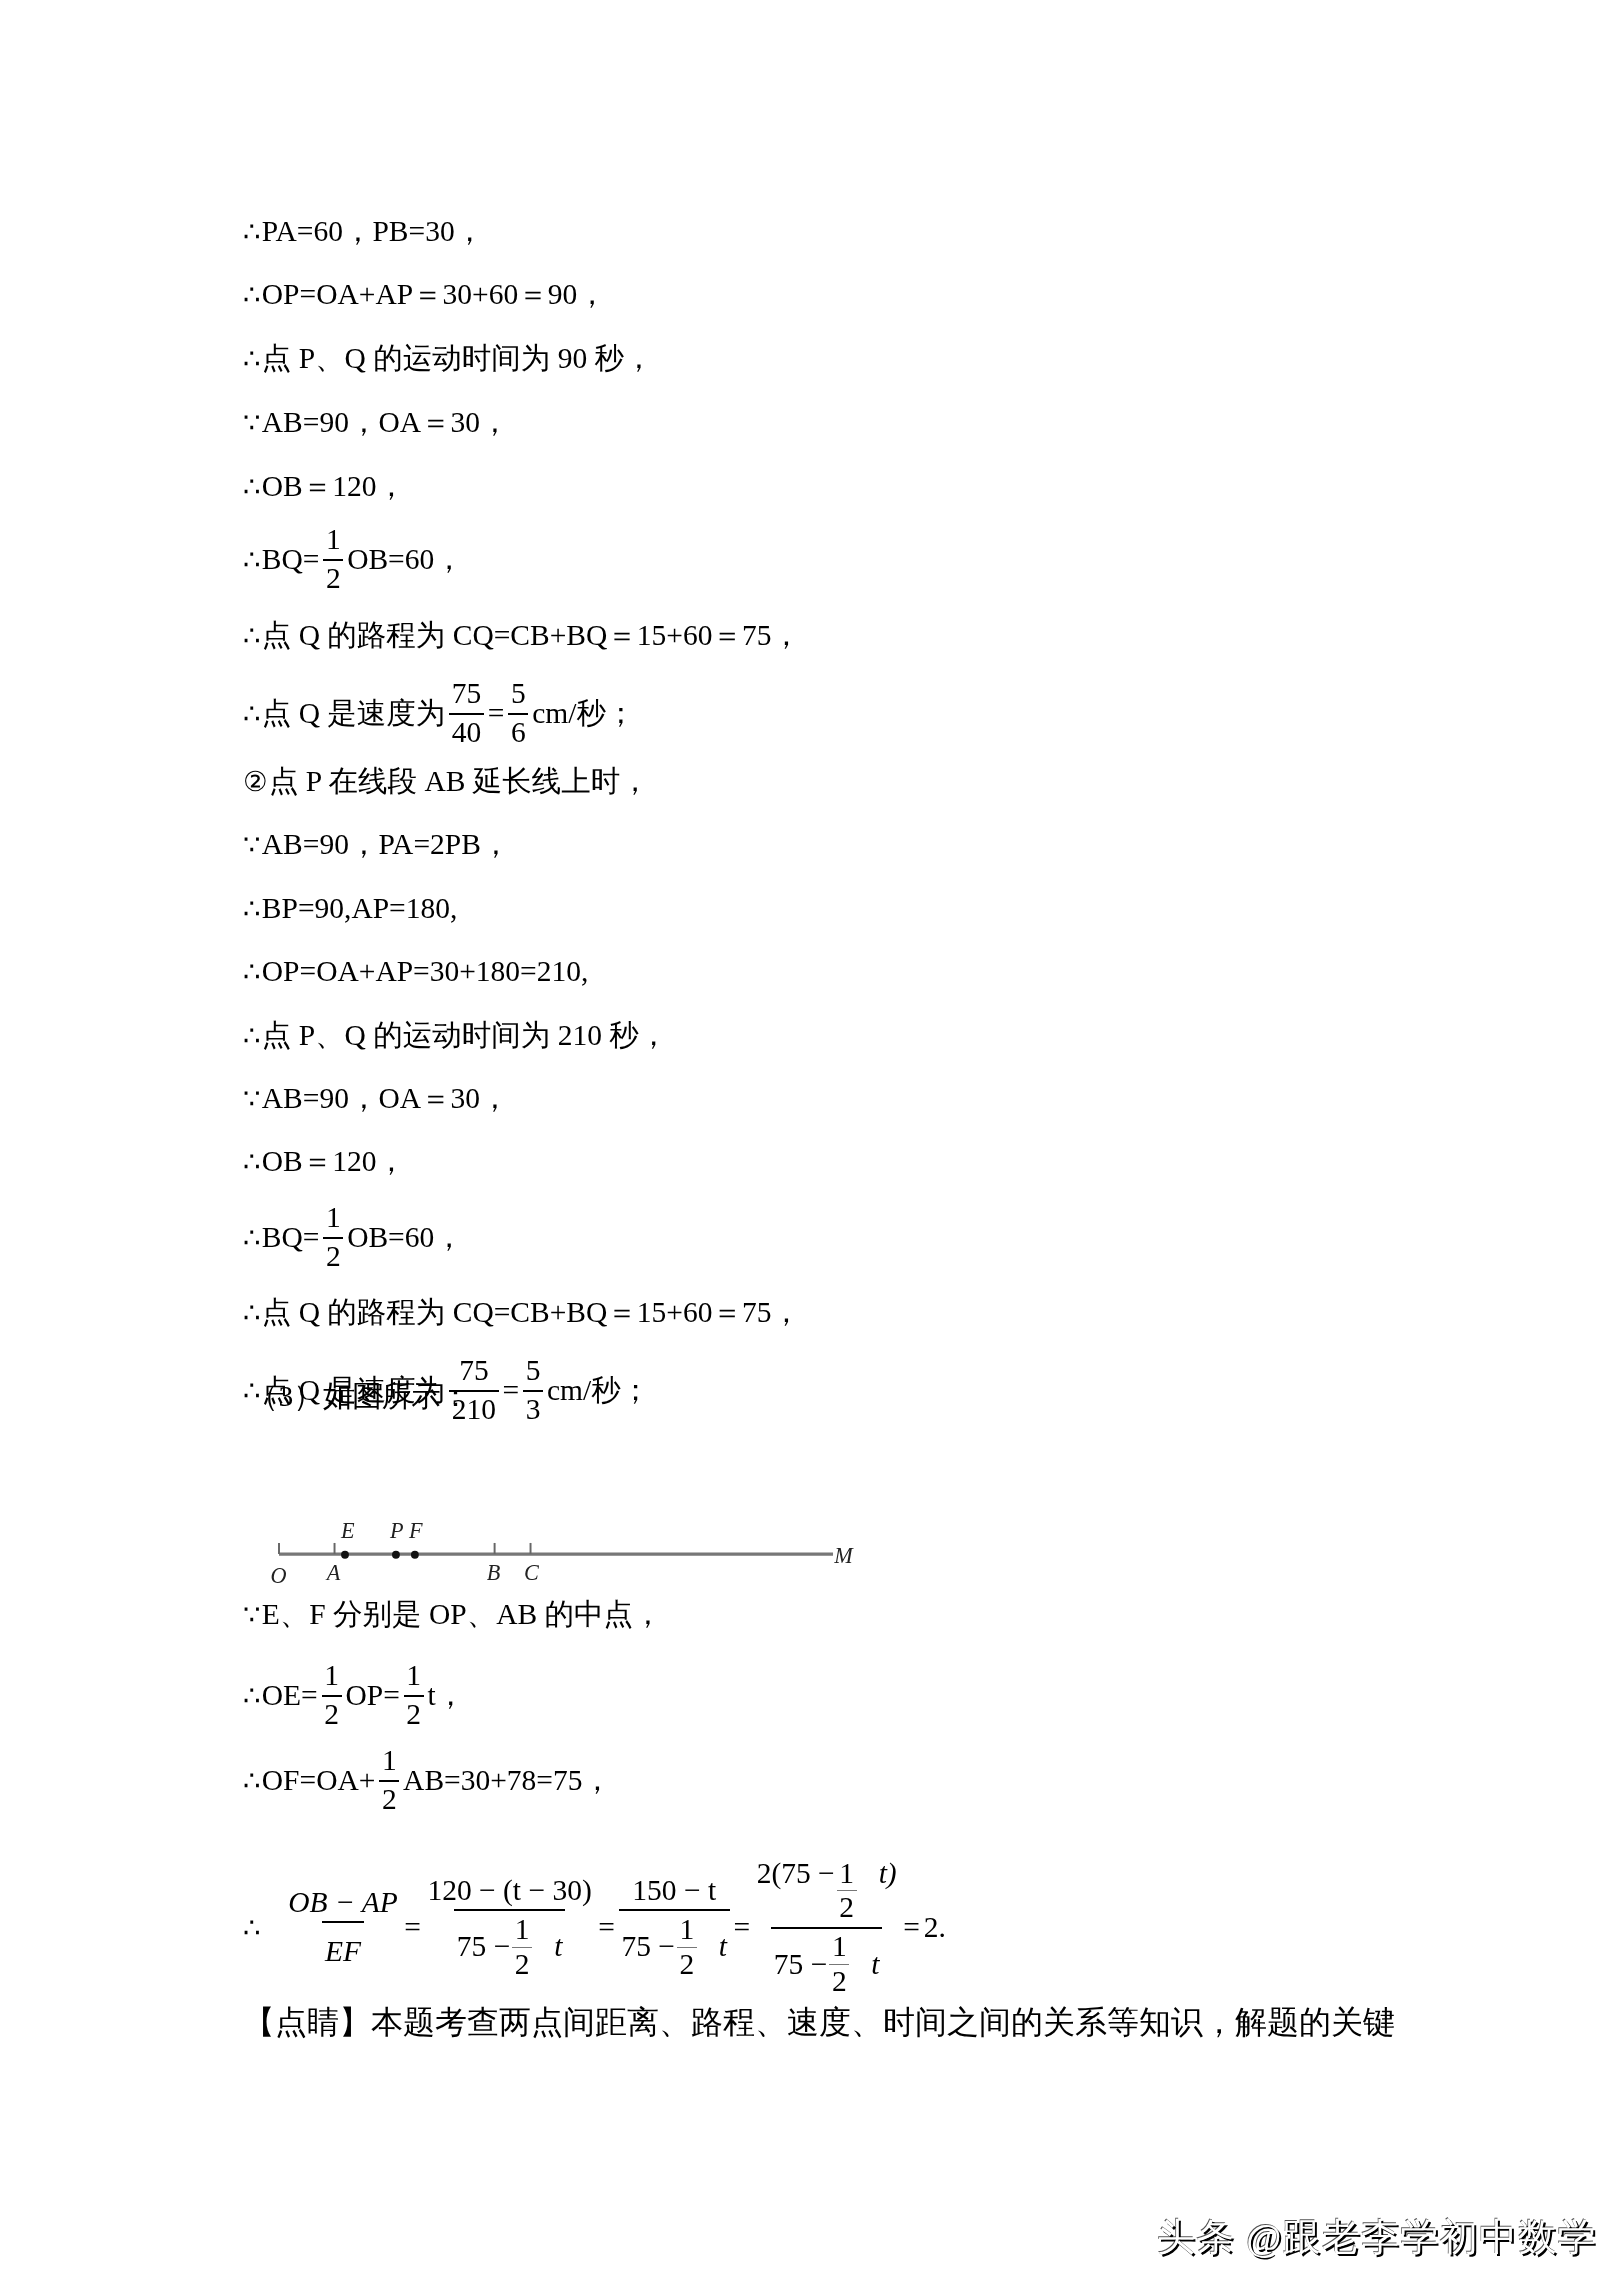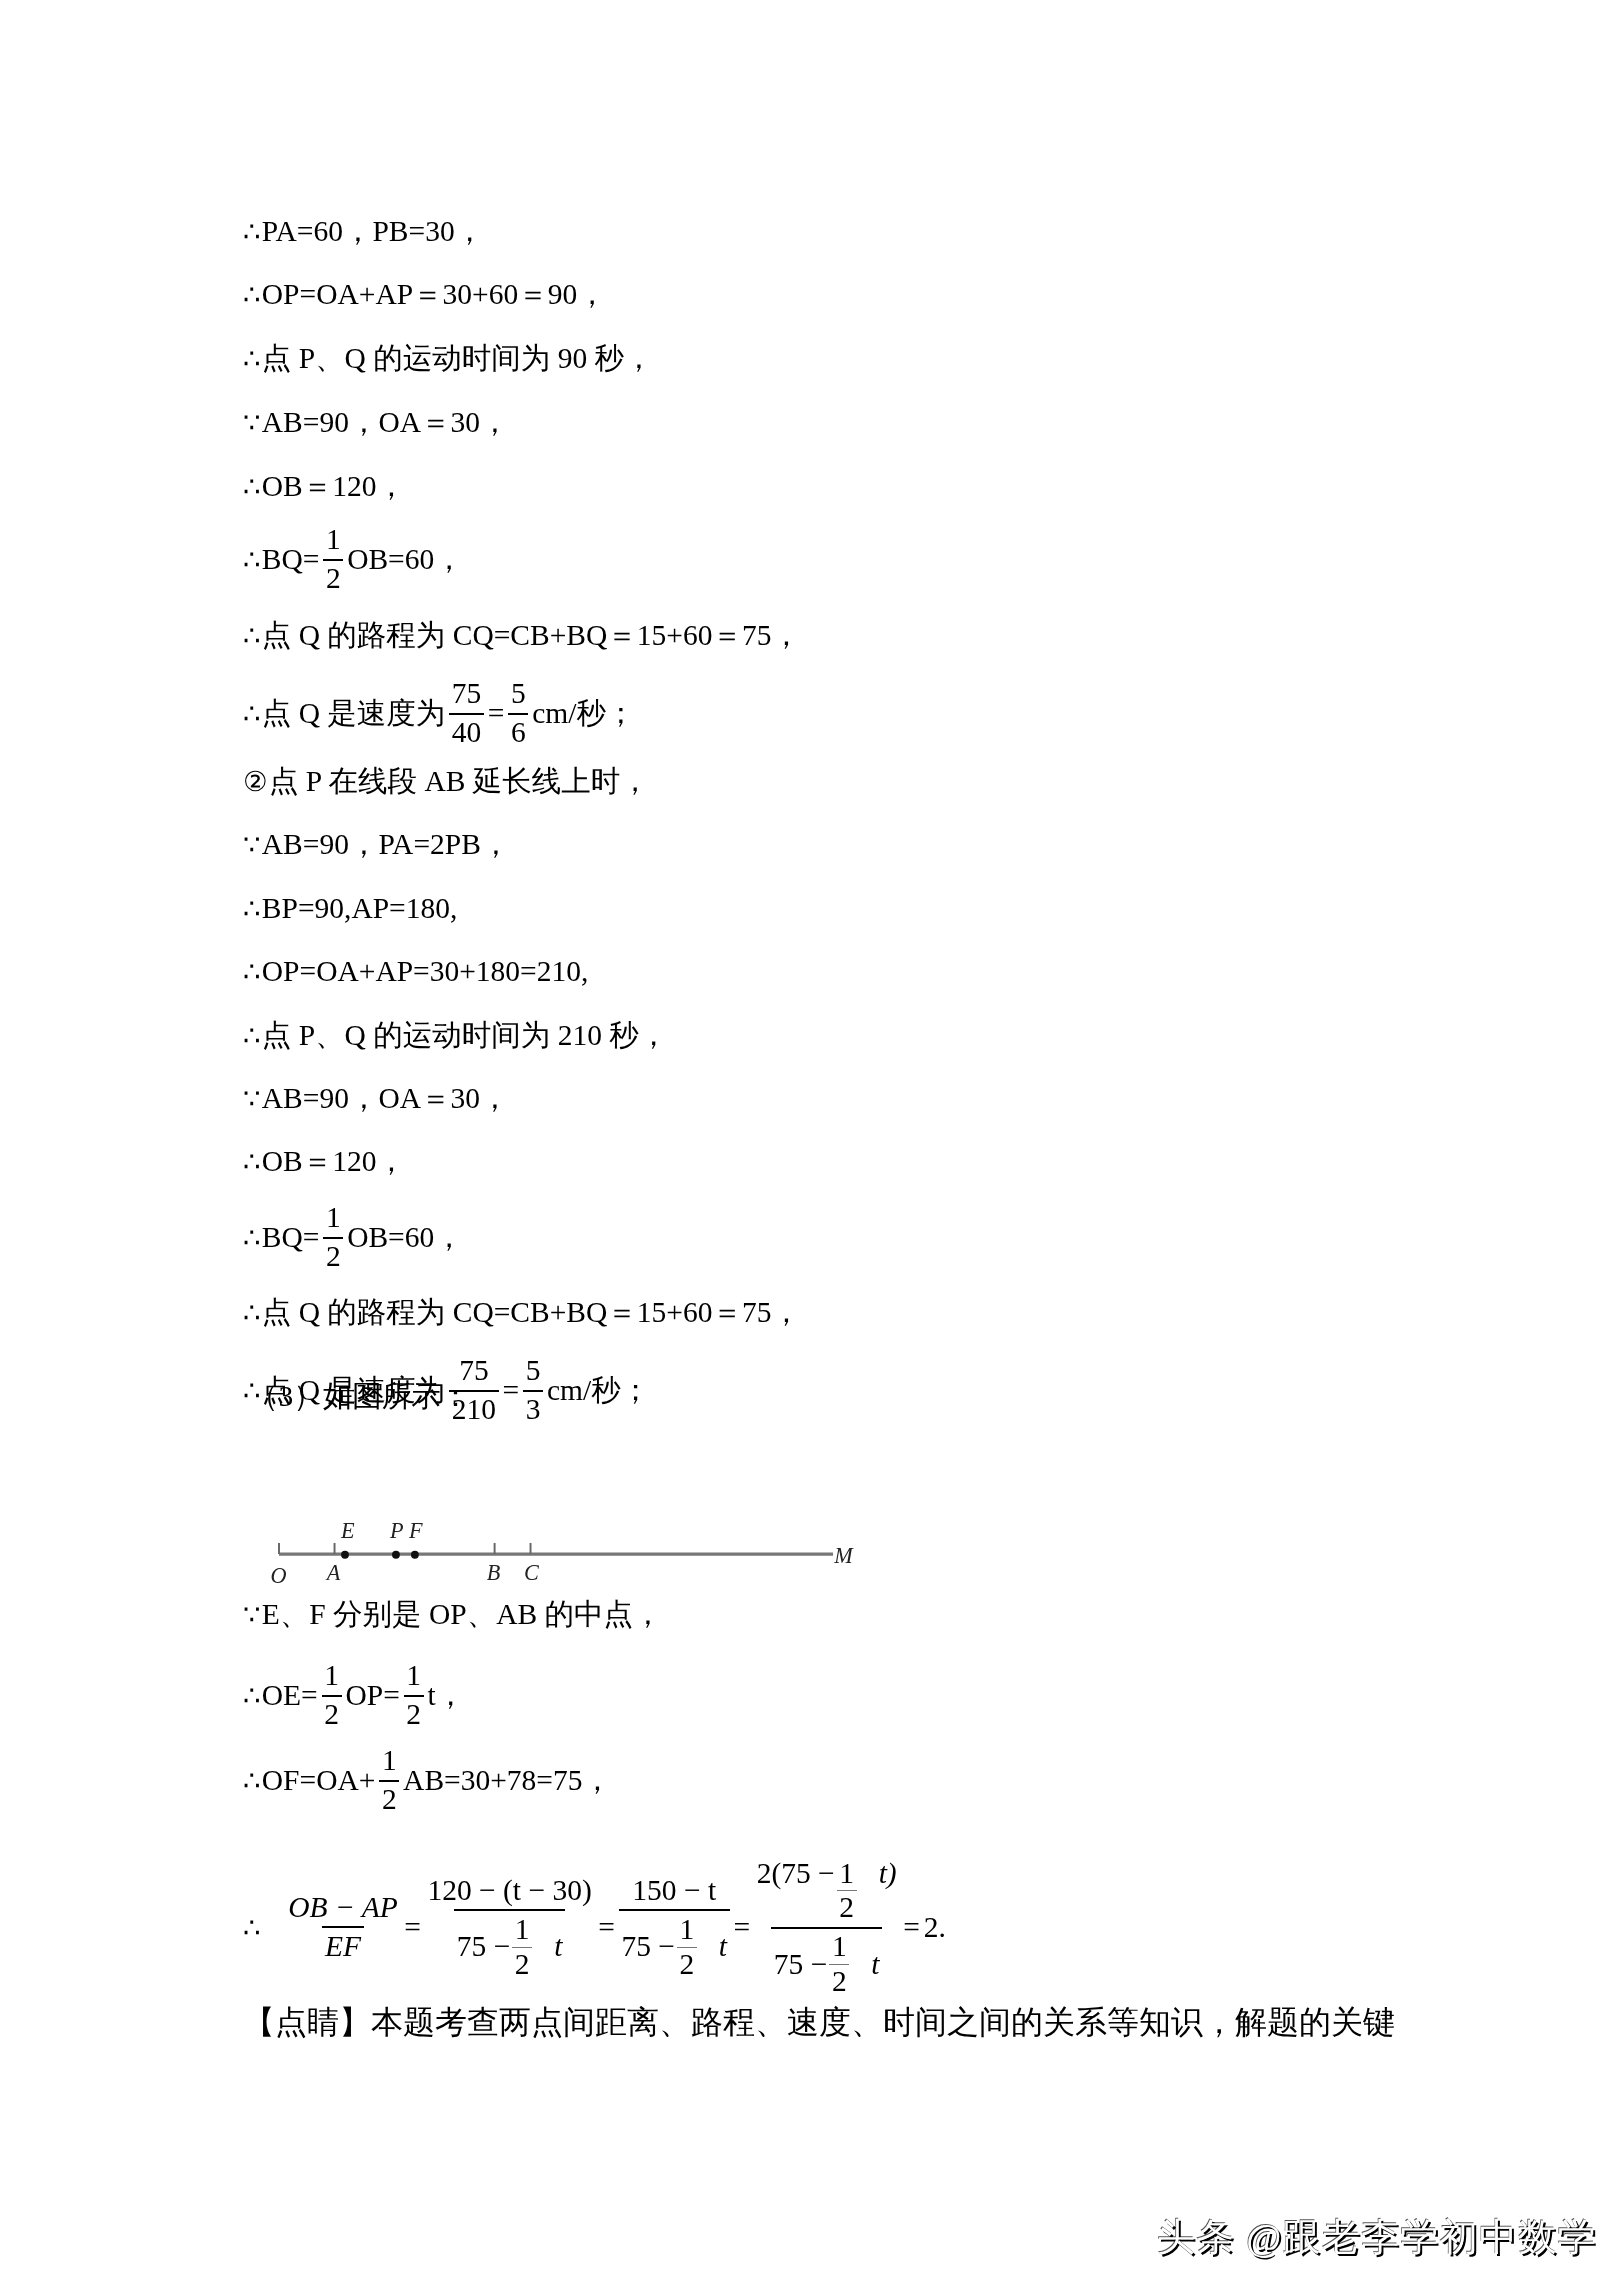--- a/index.html
+++ b/index.html
@@ -193,21 +193,21 @@
       <span class="num">1</span>
       <span class="den">2</span>
     </span>
     <span>AB=30+78=75，</span>
   </div>
 
   <div class="big-eq">
     <span class="sym">∴</span>
     <span class="frac">
       <span class="num it">OB − AP</span>
-      <span class="den it" style="padding-top:4px">EF</span>
+      <span class="den it" style="padding-top:14px">EF</span>
     </span>
     <span>=</span>
     <span class="frac">
       <span class="num">120 − (t − 30)</span>
       <span class="den" style="display:flex;align-items:center;">
         <span>75 − </span>
         <span class="small-frac">
           <span class="num">1</span>
           <span class="den">2</span>
         </span>

